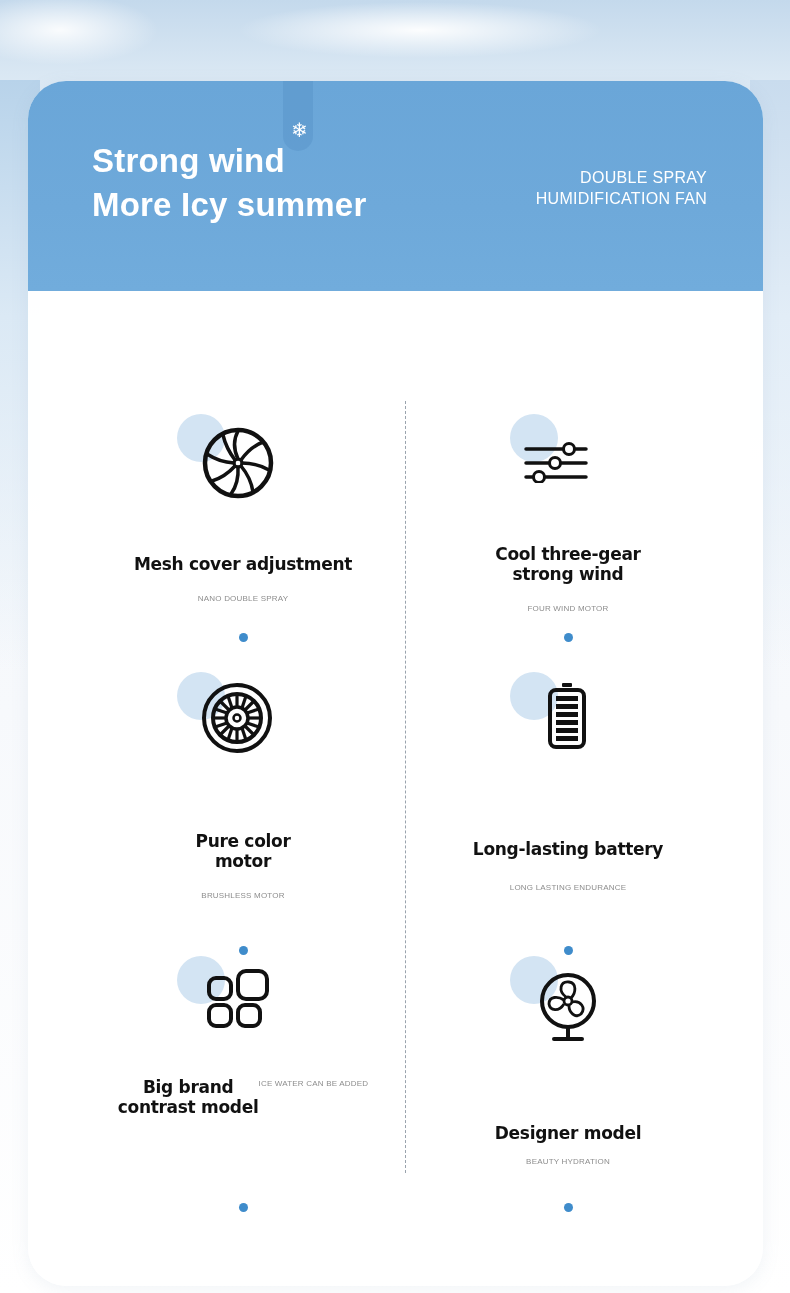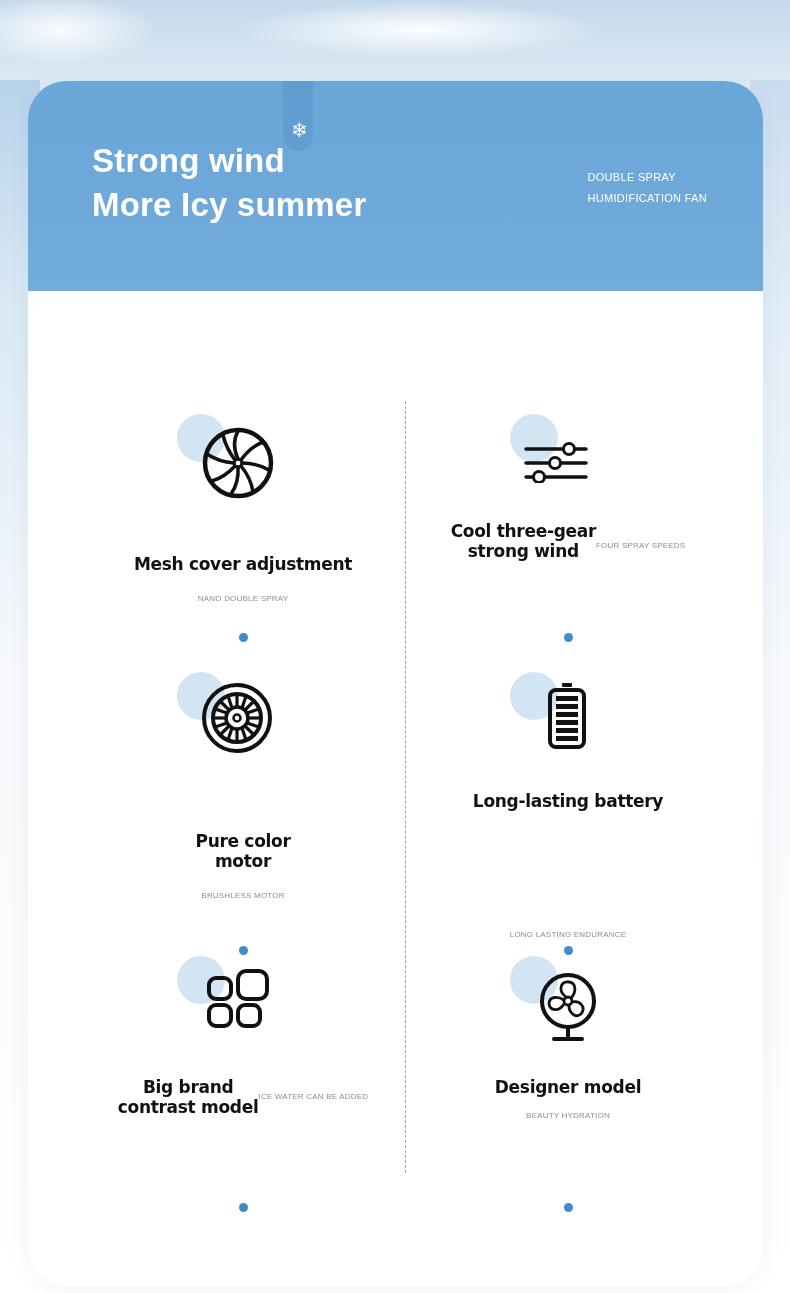--- a/index.html
+++ b/index.html
@@ -39,22 +39,22 @@
   }
   .hero-title {
     position: absolute; left: 64px; top: 58px;
     color: #ffffff; font-weight: 700; font-size: 33px; line-height: 44px;
     letter-spacing: 0.2px;
   }
   .snowflake {
     position: absolute; left: 263px; top: 39px; color: #ffffff; font-size: 20px; line-height: 20px;
   }
   .hero-sub {
-    position: absolute; right: 56px; top: 86px; text-align: left;
-    color: #ffffff; font-size: 11px; line-height: 21px; letter-spacing: 0.3px; margin-left: 13px;
+    position: absolute; right: 56px; top: 86px; text-align: right;
+    color: #ffffff; font-size: 16px; line-height: 21px; letter-spacing: 0.3px; margin-left: 13px;
   }
   .divider {
     position: absolute; left: 377px; top: 320px; width: 0; height: 772px;
     border-left: 1px dashed #9aa3ad;
   }
   .feature {
     position: absolute; width: 300px; text-align: center;
   }
   .f-icon-wrap { position: relative; height: 100px; }
   .f-bubble {
@@ -133,26 +133,26 @@
           <line x1="2" y1="22" x2="62" y2="22"></line>
           <line x1="2" y1="36" x2="62" y2="36"></line>
         </g>
         <g fill="#fff" stroke="#111" stroke-width="3">
           <circle cx="45" cy="8" r="5.5"></circle>
           <circle cx="31" cy="22" r="5.5"></circle>
           <circle cx="15" cy="36" r="5.5"></circle>
         </g>
       </svg>
     </div>
-    <div style="height:114px; display:flex; justify-content:center; padding-top:10px;">
+    <div style="height:114px; display:flex; flex-direction:column; justify-content:center; padding-top:10px;">
       <div class="f-title">
         <div>Cool three-gear</div>
         <div>strong wind</div>
       </div>
-      <div class="f-sub">FOUR SPRAY SPEEDS</div>
+      <div class="f-sub">FOUR WIND MOTOR</div>
     </div>
     <div class="f-dot" style="margin-top:-2px;"></div>
   </div>
 
   <div class="feature" style="left:65px; top:588px;">
     <div class="f-icon-wrap">
       <div class="f-bubble" style="left:84px; top:3px;"></div>
       <svg class="f-icon" style="left:108px; top:13px;" width="72" height="72" viewBox="0 0 72 72">
         <circle cx="36" cy="36" r="33" fill="none" stroke="#111" stroke-width="4"></circle>
         <circle cx="36" cy="36" r="24" fill="none" stroke="#111" stroke-width="4"></circle>
@@ -197,21 +197,21 @@
         <g fill="#111">
           <rect x="9" y="14" width="22" height="5"></rect>
           <rect x="9" y="22" width="22" height="5"></rect>
           <rect x="9" y="30" width="22" height="5"></rect>
           <rect x="9" y="38" width="22" height="5"></rect>
           <rect x="9" y="46" width="22" height="5"></rect>
           <rect x="9" y="54" width="22" height="5"></rect>
         </g>
       </svg>
     </div>
-    <div style="height:148px; display:flex; flex-direction:column; justify-content:space-between; padding-top:22px;">
+    <div style="height:148px; display:flex; flex-direction:column; justify-content:center; padding-top:22px;">
       <div class="f-title">
         <div>Long-lasting battery</div>
       </div>
       <div class="f-sub" style="margin-top:24px;">LONG LASTING ENDURANCE</div>
     </div>
     <div class="f-dot" style="margin-top:7px;"></div>
   </div>
 
   <div class="feature" style="left:65px; top:872px;">
     <div class="f-icon-wrap">
@@ -223,41 +223,41 @@
           <rect x="3" y="37" width="22" height="21" rx="7"></rect>
           <rect x="32" y="37" width="22" height="21" rx="7"></rect>
         </g>
       </svg>
     </div>
     <div style="height:135px; display:flex; flex-direction:row; justify-content:center; padding-top:24px;">
       <div class="f-title">
         <div>Big brand</div>
         <div>contrast model</div>
       </div>
-      <div class="f-sub" style="margin-top:15px;">ICE WATER CAN BE ADDED</div>
+      <div class="f-sub" style="margin-top:2px;">ICE WATER CAN BE ADDED</div>
     </div>
     <div class="f-dot" style="margin-top:-9px;"></div>
   </div>
 
   <div class="feature" style="left:390px; top:872px;">
     <div class="f-icon-wrap">
       <div class="f-bubble" style="left:92px; top:3px;"></div>
       <svg class="f-icon" style="left:120px; top:20px;" width="60" height="72" viewBox="0 0 60 72">
         <circle cx="30" cy="28" r="26" fill="none" stroke="#111" stroke-width="4"></circle>
         <circle cx="30" cy="28" r="4" fill="none" stroke="#111" stroke-width="2.8"></circle>
         <g fill="none" stroke="#111" stroke-width="2.8" stroke-linejoin="round">
           <path d="M28 24 C20 18 22 8 31 9 C39 10 38 20 33 25"></path>
           <path d="M34 29 C43 27 48 35 43 41 C37 46 31 39 31 33"></path>
           <path d="M26 31 C21 39 12 38 11 31 C11 23 20 23 26 27"></path>
         </g>
         <line x1="30" y1="54" x2="30" y2="64" stroke="#111" stroke-width="4"></line>
         <line x1="16" y1="66" x2="44" y2="66" stroke="#111" stroke-width="4" stroke-linecap="round"></line>
       </svg>
     </div>
-    <div style="height:135px; display:flex; flex-direction:column; padding-top:24px;">
+    <div style="height:135px; display:flex; flex-direction:column; justify-content:center; padding-top:24px;">
       <div class="f-title">
         <div>Designer model</div>
       </div>
       <div class="f-sub" style="margin-top:14px;">BEAUTY HYDRATION</div>
     </div>
     <div class="f-dot" style="margin-top:-9px;"></div>
   </div>
 </div>
 
 </body></html>

